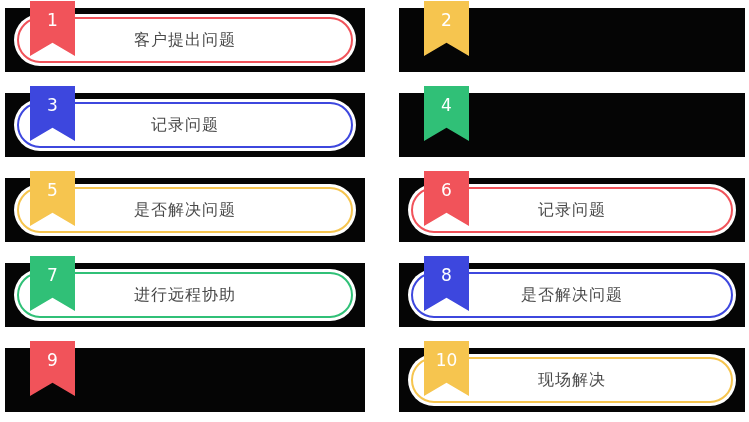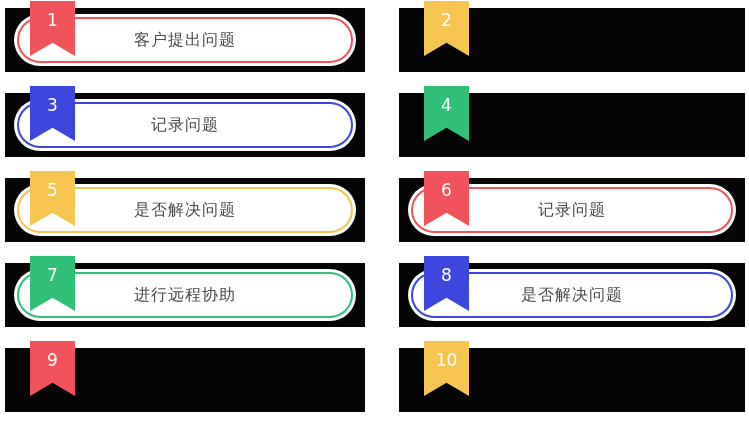--- a/index.html
+++ b/index.html
@@ -148,14 +148,17 @@
   <div class="card">
     <div class="ribbon" style="background: rgb(241, 83, 90);">
       <span class="num">9</span>
     </div>
   </div>
 
   <div class="card">
     <div class="ribbon" style="background: rgb(246, 197, 79);">
       <span class="num">10</span>
     </div>
+    <div class="pill" style="--ring: #f6c54f;">
+      <span class="label">现场解决</span>
+    </div>
   </div>
 </div>
 
 </body></html>

